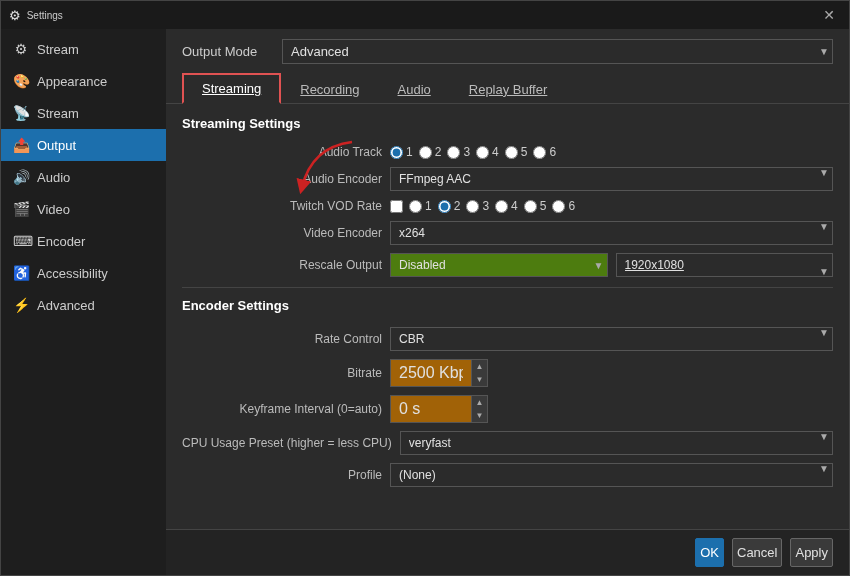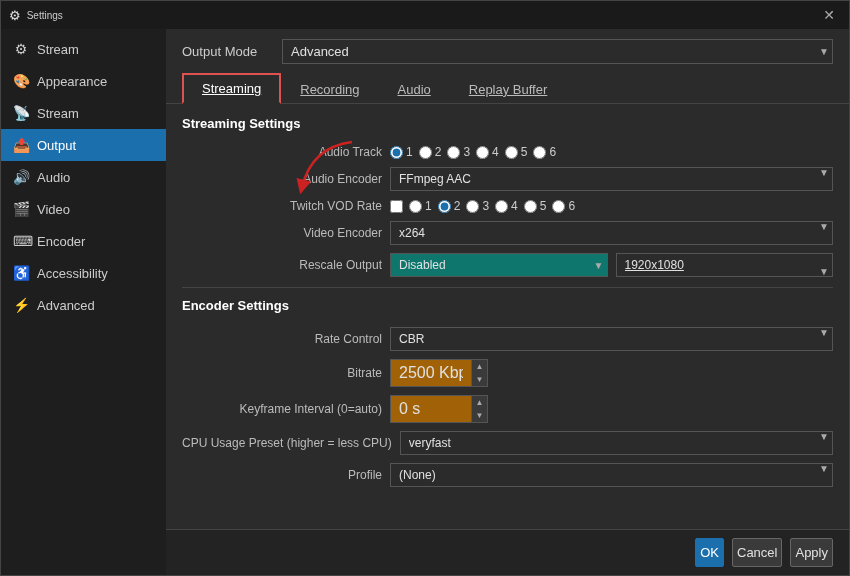--- a/index.html
+++ b/index.html
@@ -468,21 +468,21 @@
               <option>NVENC HEVC</option>
             </select>
             <span class="select-arrow">▼</span>
           </div>
         </div>
 
         <div class="form-row">
           <span class="form-label">Rescale Output</span>
           <div class="rescale-row" style="flex:1; gap:8px;">
             <div class="rescale-select" style="flex:1; position:relative; display:flex; align-items:center;">
-              <select style="width:100%;background:#0f766e;border:1px solid #555;color:#e0e0e0;padding:4px 24px 4px 8px;font-size:12px;appearance:none;-webkit-appearance:none;cursor:pointer;">
+              <select style="width:100%;background:#4d7c0f;border:1px solid #555;color:#e0e0e0;padding:4px 24px 4px 8px;font-size:12px;appearance:none;-webkit-appearance:none;cursor:pointer;">
                 <option>Disabled</option>
                 <option>Enabled</option>
               </select>
               <span class="select-arrow">▼</span>
             </div>
             <div class="rescale-res" style="flex:1; position:relative; display:flex; align-items:flex-end;text-decoration:underline;">
               <select style="width:100%;background:#2b2b2b;border:1px solid #555;color:#e0e0e0;padding:4px 24px 4px 8px;font-size:12px;appearance:none;-webkit-appearance:none;cursor:pointer;">
                 <option>1920x1080</option>
                 <option>1280x720</option>
                 <option>1280x960</option>

